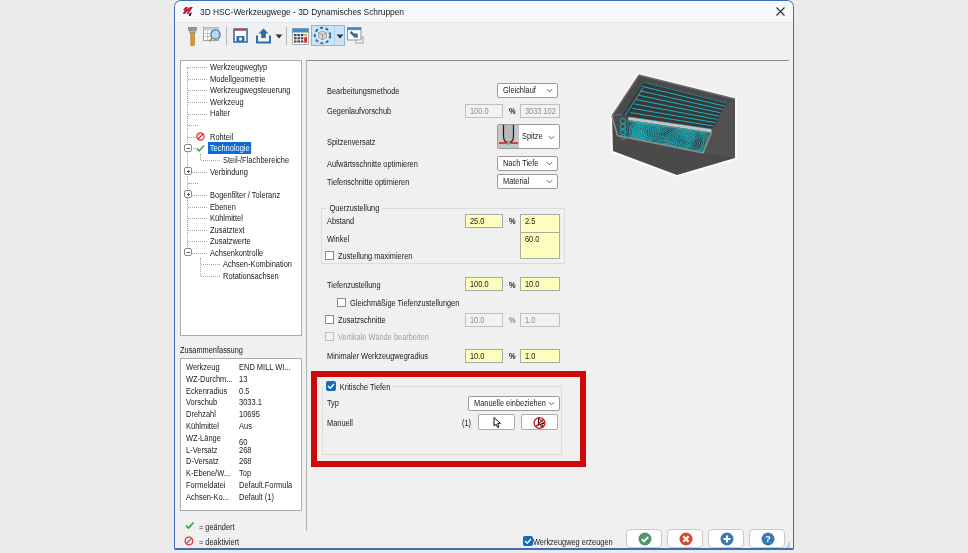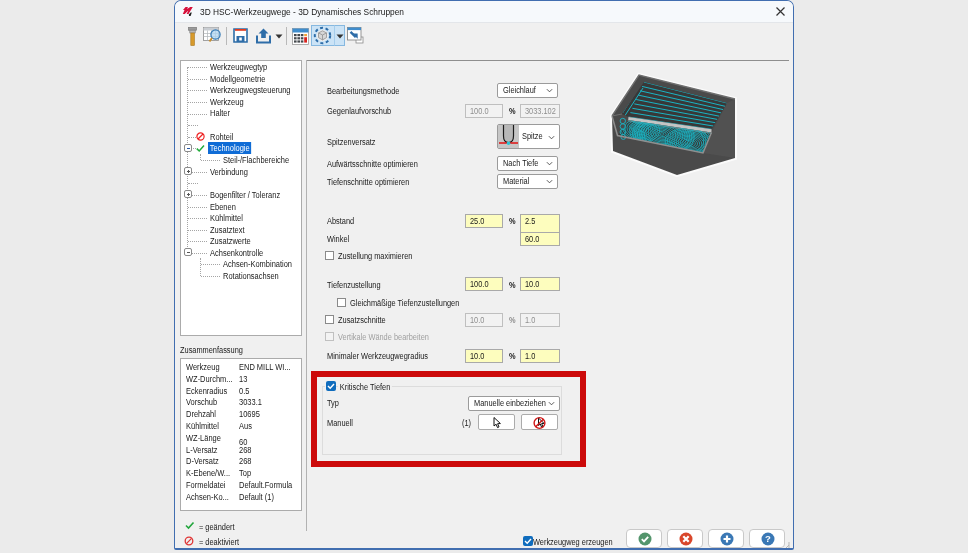--- a/index.html
+++ b/index.html
@@ -258,26 +258,29 @@
         <path d="M1 2.5 L4 5.5 L7 2.5" stroke="#444" fill="none"></path>
       </svg>
   </div>
   <div class="lbl" style="left:152px;top:176px;">Tiefenschnitte optimieren</div>
   <div class="combo" style="left:322px;top:173px;width:61px;height:15px;"><i class="t">Material</i>
     <svg class="chev" viewBox="0 0 8 8">
         <path d="M1 2.5 L4 5.5 L7 2.5" stroke="#444" fill="none"></path>
       </svg>
   </div>
 
+  <div class="grp" style="left:146px;top:207px;width:244px;height:56px;">
+    <div class="grplbl">Querzustellung</div>
+  </div>
   <div class="lbl" style="left:152px;top:215px;">Abstand</div>
   <div class="yf" style="left:290px;top:213px;width:38px;height:14px;"><i class="t">25.0</i></div>
   <div class="lbl" style="left:334px;top:215px;font-weight:bold;font-size:8.5px;">%</div>
   <div class="yf" style="left:345px;top:213px;width:40px;height:22px;"><i class="t">2.5</i></div>
   <div class="lbl" style="left:152px;top:233px;">Winkel</div>
-  <div class="yf" style="left:345px;top:231px;width:40px;height:14px;"><i class="t">60.0</i></div>
+  <div class="yf" style="left:345px;top:231px;width:40px;height:27px;"><i class="t">60.0</i></div>
   <div class="cb" style="left:150px;top:250px;"></div>
   <div class="lbl" style="left:163px;top:250px;">Zustellung maximieren</div>
 
   <div class="lbl" style="left:152px;top:279px;">Tiefenzustellung</div>
   <div class="yf" style="left:290px;top:276px;width:38px;height:14px;"><i class="t">100.0</i></div>
   <div class="lbl" style="left:334px;top:279px;font-weight:bold;font-size:8.5px;">%</div>
   <div class="yf" style="left:345px;top:276px;width:40px;height:14px;"><i class="t">10.0</i></div>
   <div class="cb" style="left:162px;top:297px;"></div>
   <div class="lbl" style="left:175px;top:297px;">Gleichmäßige Tiefenzustellungen</div>
   <div class="cb" style="left:150px;top:314px;"></div>

